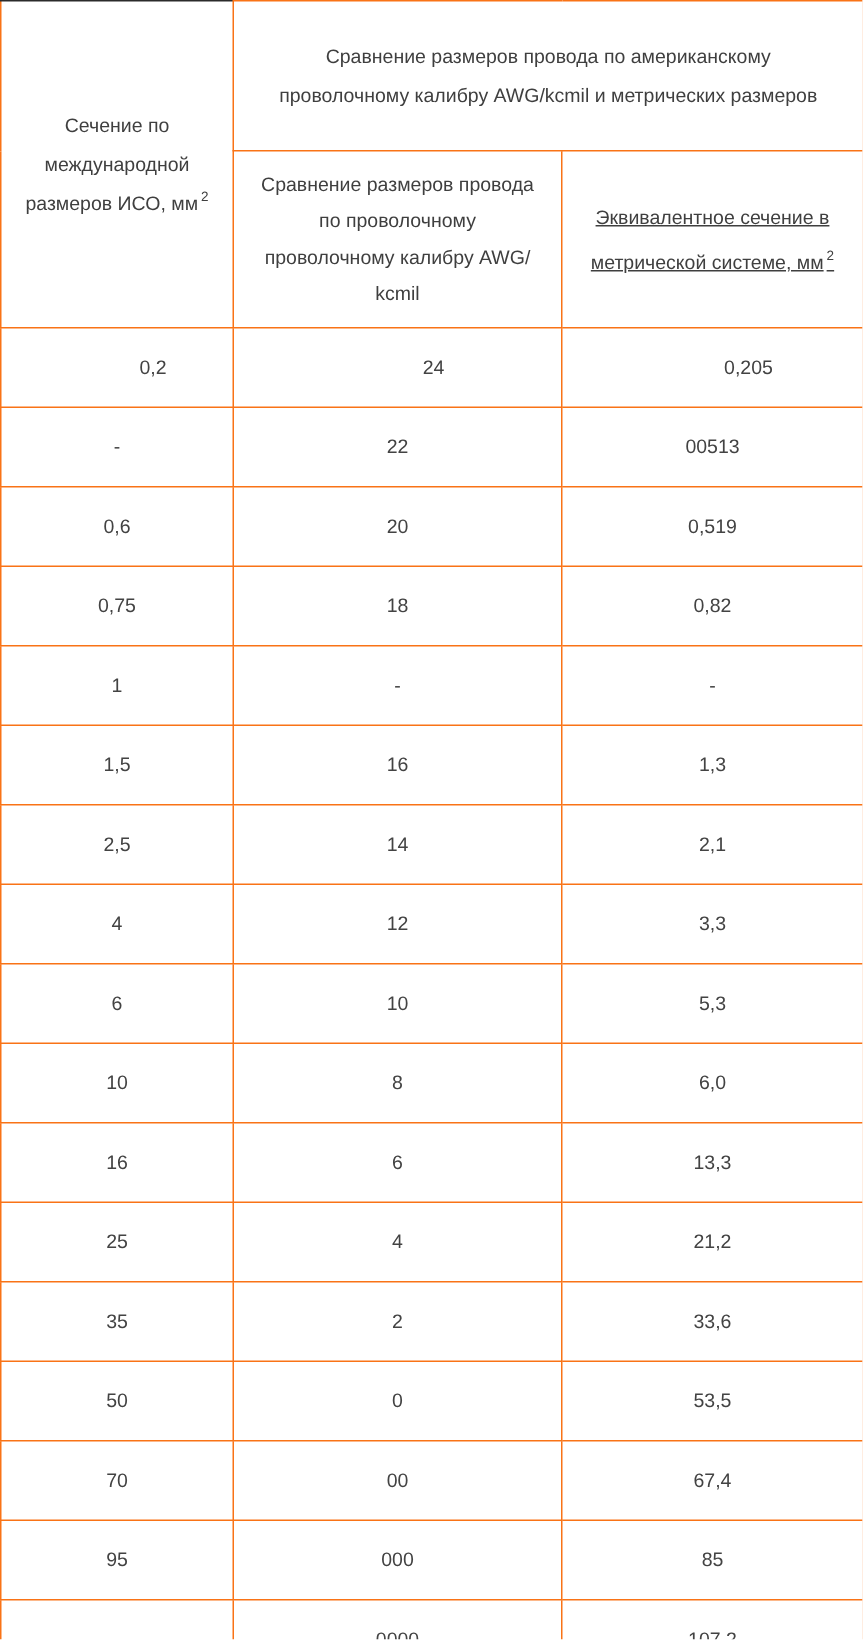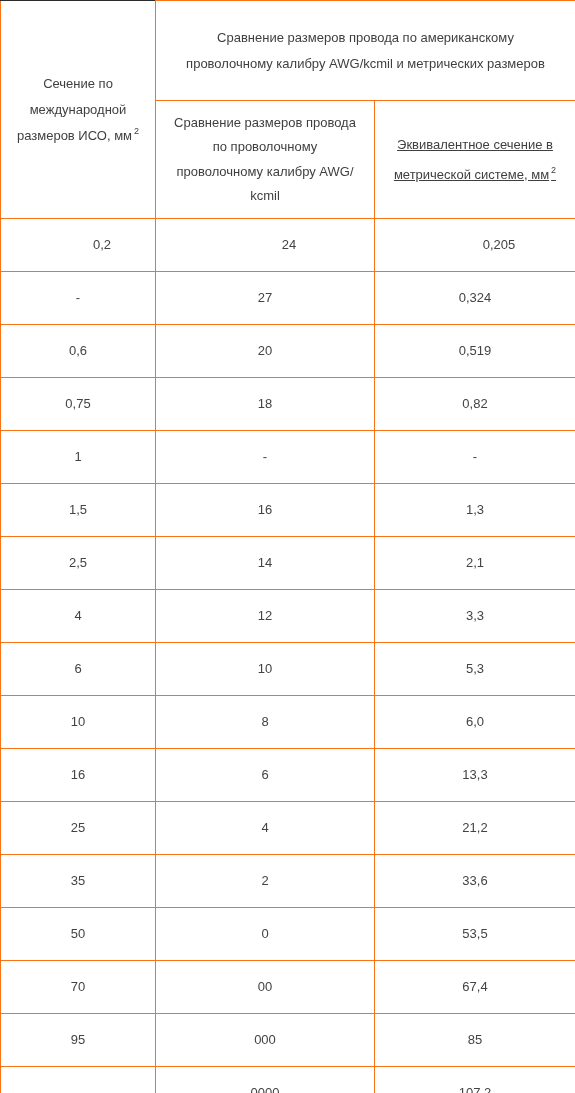--- a/index.html
+++ b/index.html
@@ -121,22 +121,22 @@
       </tr>
     </thead>
     <tbody id="table-body">
         <tr>
           <td>0,2</td>
           <td>24</td>
           <td>0,205</td>
         </tr>
         <tr>
           <td>-</td>
-          <td>27</td>
-          <td>0,324</td>
+          <td>22</td>
+          <td>00513</td>
         </tr>
         <tr>
           <td>0,6</td>
           <td>20</td>
           <td>0,519</td>
         </tr>
         <tr>
           <td>0,75</td>
           <td>18</td>
           <td>0,82</td>

